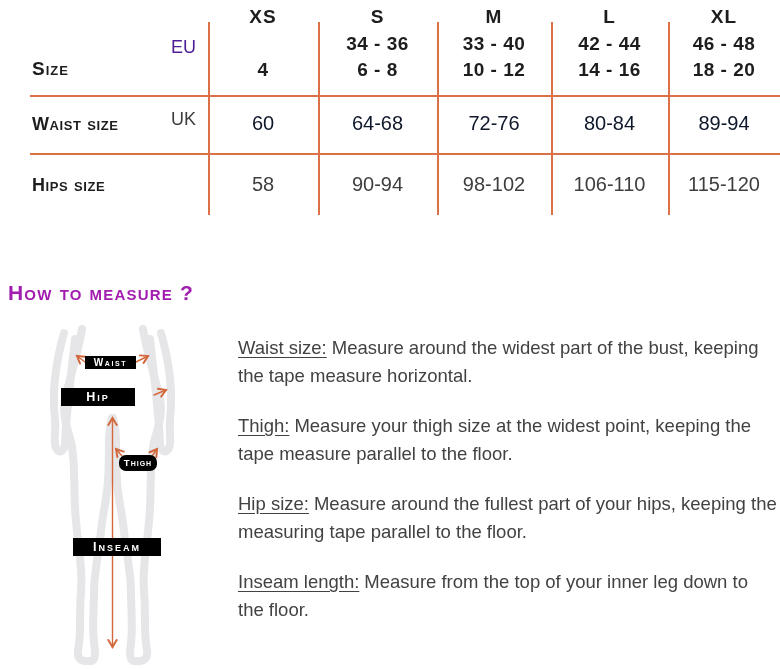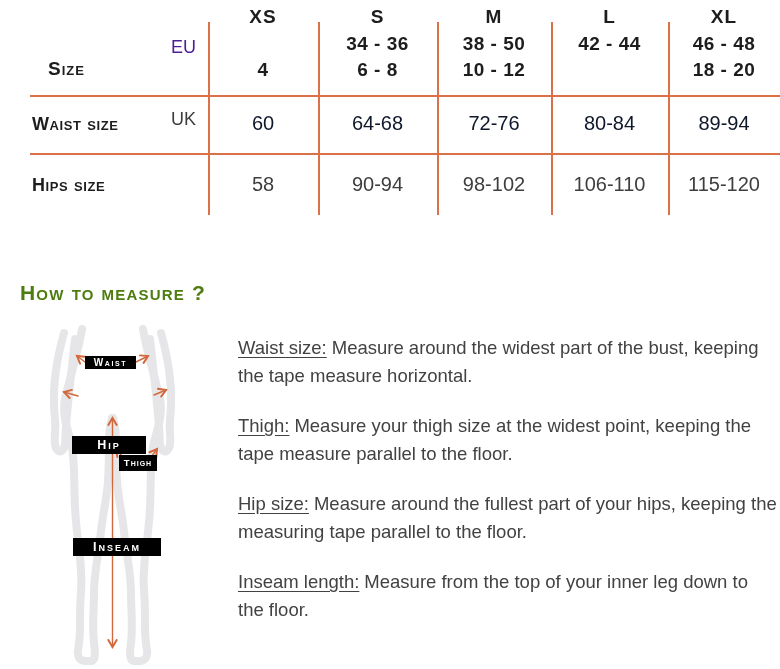--- a/index.html
+++ b/index.html
@@ -17,38 +17,38 @@
   .cell{position:absolute;text-align:center;}
   .c0{left:208px;width:110px}.c1{left:318px;width:119px}.c2{left:437px;width:114px}
   .c3{left:551px;width:117px}.c4{left:668px;width:112px}
   .r-head{top:6px;font-size:19px;font-weight:700;letter-spacing:1px;color:#1d1d1d;}
   .r-eu{top:33px;font-size:19px;font-weight:700;letter-spacing:.5px;color:#1d1d1d;}
   .r-uk{top:59px;font-size:19px;font-weight:700;letter-spacing:.5px;color:#1d1d1d;}
   .r-waist{top:112px;font-size:20px;font-weight:400;color:#0f172a;}
   .r-hips{top:173px;font-size:20px;font-weight:400;color:#3e3e3e;}
 
   .lab{position:absolute;color:#1d1d1d;}
-  .lab-size{left:32px;top:58px;font-size:19px;font-weight:700;letter-spacing:1px;margin-left:16px;}
+  .lab-size{left:32px;top:58px;font-size:19px;font-weight:700;letter-spacing:1px;}
   .lab-eu{left:146px;top:37px;width:50px;text-align:right;font-size:18px;font-weight:400;color:#4c1d95;}
   .lab-uk{left:146px;top:61px;width:50px;text-align:right;font-size:18px;font-weight:400;color:#3e3e3e;margin-top:48px;}
   .lab-waist{left:32px;top:114px;font-size:18px;font-weight:700;letter-spacing:.6px;}
   .lab-hips{left:32px;top:175px;font-size:18px;font-weight:700;letter-spacing:.6px;}
 
   
-  .howto{position:absolute;left:20px;top:281px;font-size:21px;font-weight:700;
-         letter-spacing:1.2px;color:#4d7c0f;}
+  .howto{position:absolute;left:8px;top:281px;font-size:21px;font-weight:700;
+         letter-spacing:1.2px;color:#a21caf;}
 
   
   .figure{position:absolute;left:20px;top:325px;width:210px;height:344px;}
   .figure svg{position:absolute;left:0;top:0;}
   .measure-tag{position:absolute;background:#000000;color:#ffffff;font-weight:700;
          display:flex;align-items:center;justify-content:center;line-height:1;}
   .tag-waist{left:65px;top:31px;width:51px;height:13px;font-size:10px;letter-spacing:1.6px;}
-  .tag-hip{left:52px;top:63px;width:74px;height:18px;font-size:12.5px;letter-spacing:2px;margin-top:48px;}
-  .tag-thigh{left:99px;top:130px;width:38px;height:16px;font-size:9.5px;letter-spacing:1px;}
+  .tag-hip{left:41px;top:63px;width:74px;height:18px;font-size:12.5px;letter-spacing:2px;}
+  .tag-thigh{left:99px;top:130px;width:38px;height:16px;font-size:9.5px;letter-spacing:1px;border-radius:7px;}
   .tag-inseam{left:53px;top:213px;width:88px;height:18px;font-size:12.5px;letter-spacing:2px;}
 
   
   .instructions{position:absolute;left:238px;top:334px;width:540px;}
   .instructions p{margin:0 0 22px 0;font-size:18.5px;line-height:28px;color:#424242;}
   .term{text-decoration:underline;text-underline-offset:3px;margin-right:5px;}
 </style>
 </head>
 <body>
 
@@ -69,27 +69,28 @@
     <div class="lab lab-waist sc">Waist size</div>
     <div class="lab lab-hips sc">Hips size</div>
 
     <div class="cell c0 r-head">XS</div>
     <div class="cell c1 r-head">S</div>
     <div class="cell c2 r-head">M</div>
     <div class="cell c3 r-head">L</div>
     <div class="cell c4 r-head">XL</div>
 
     <div class="cell c1 r-eu">34 - 36</div>
-    <div class="cell c2 r-eu">38 - 50</div>
+    <div class="cell c2 r-eu">33 - 40</div>
     <div class="cell c3 r-eu">42 - 44</div>
     <div class="cell c4 r-eu">46 - 48</div>
 
     <div class="cell c0 r-uk">4</div>
     <div class="cell c1 r-uk">6 - 8</div>
     <div class="cell c2 r-uk">10 - 12</div>
+    <div class="cell c3 r-uk">14 - 16</div>
     <div class="cell c4 r-uk">18 - 20</div>
 
     <div class="cell c0 r-waist">60</div>
     <div class="cell c1 r-waist">64-68</div>
     <div class="cell c2 r-waist">72-76</div>
     <div class="cell c3 r-waist">80-84</div>
     <div class="cell c4 r-waist">89-94</div>
 
     <div class="cell c0 r-hips">58</div>
     <div class="cell c1 r-hips">90-94</div>

